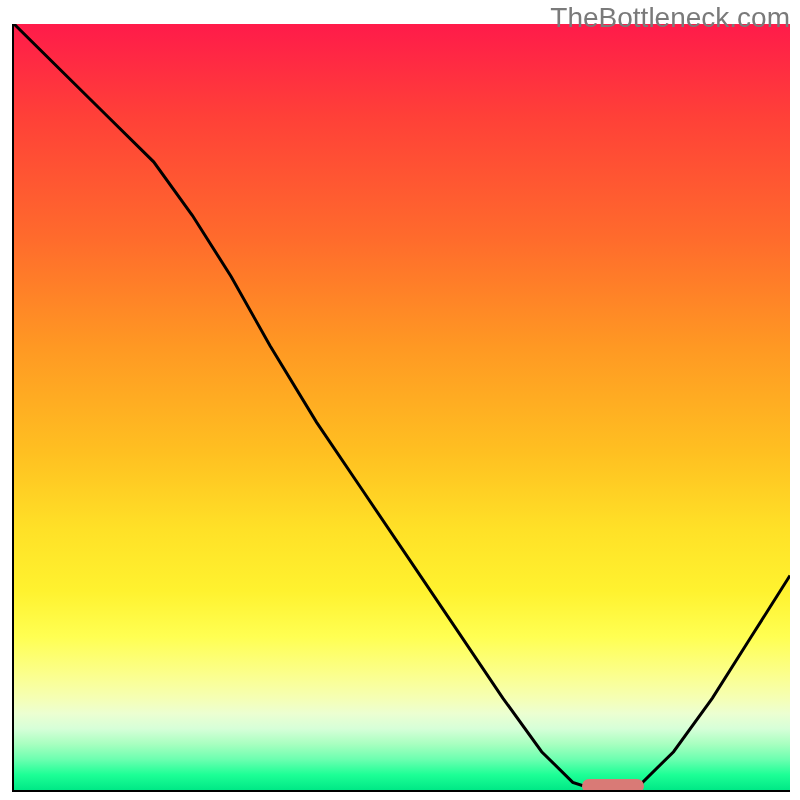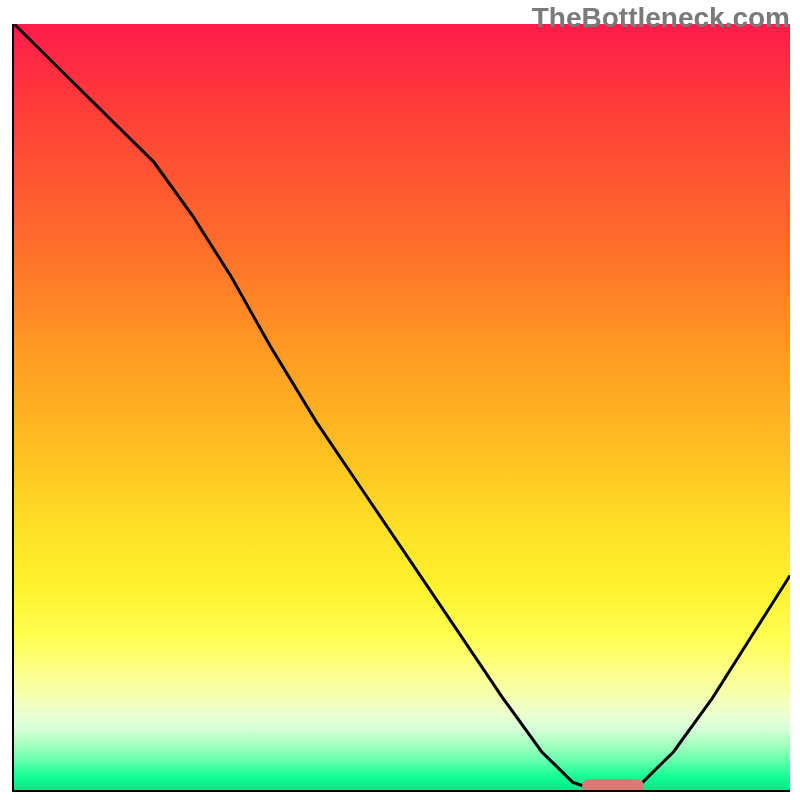--- a/index.html
+++ b/index.html
@@ -4,21 +4,21 @@
 <style>
   * { margin: 0; padding: 0; box-sizing: border-box; }
   html, body { width: 800px; height: 800px; overflow: hidden; background: #fff; }
   .wrap { position: relative; width: 800px; height: 800px; }
   .watermark {
     position: absolute;
     top: 2px;
     right: 10px;
     font-family: Arial, Helvetica, sans-serif;
     font-size: 28px;
-    font-weight: bold;
+    font-weight: normal;
     color: #7a7a7a;
     z-index: 3;
   }
   .plot {
     position: absolute;
     left: 12px;
     top: 24px;
     width: 778px;
     height: 768px;
     border-left: 2px solid #000;

